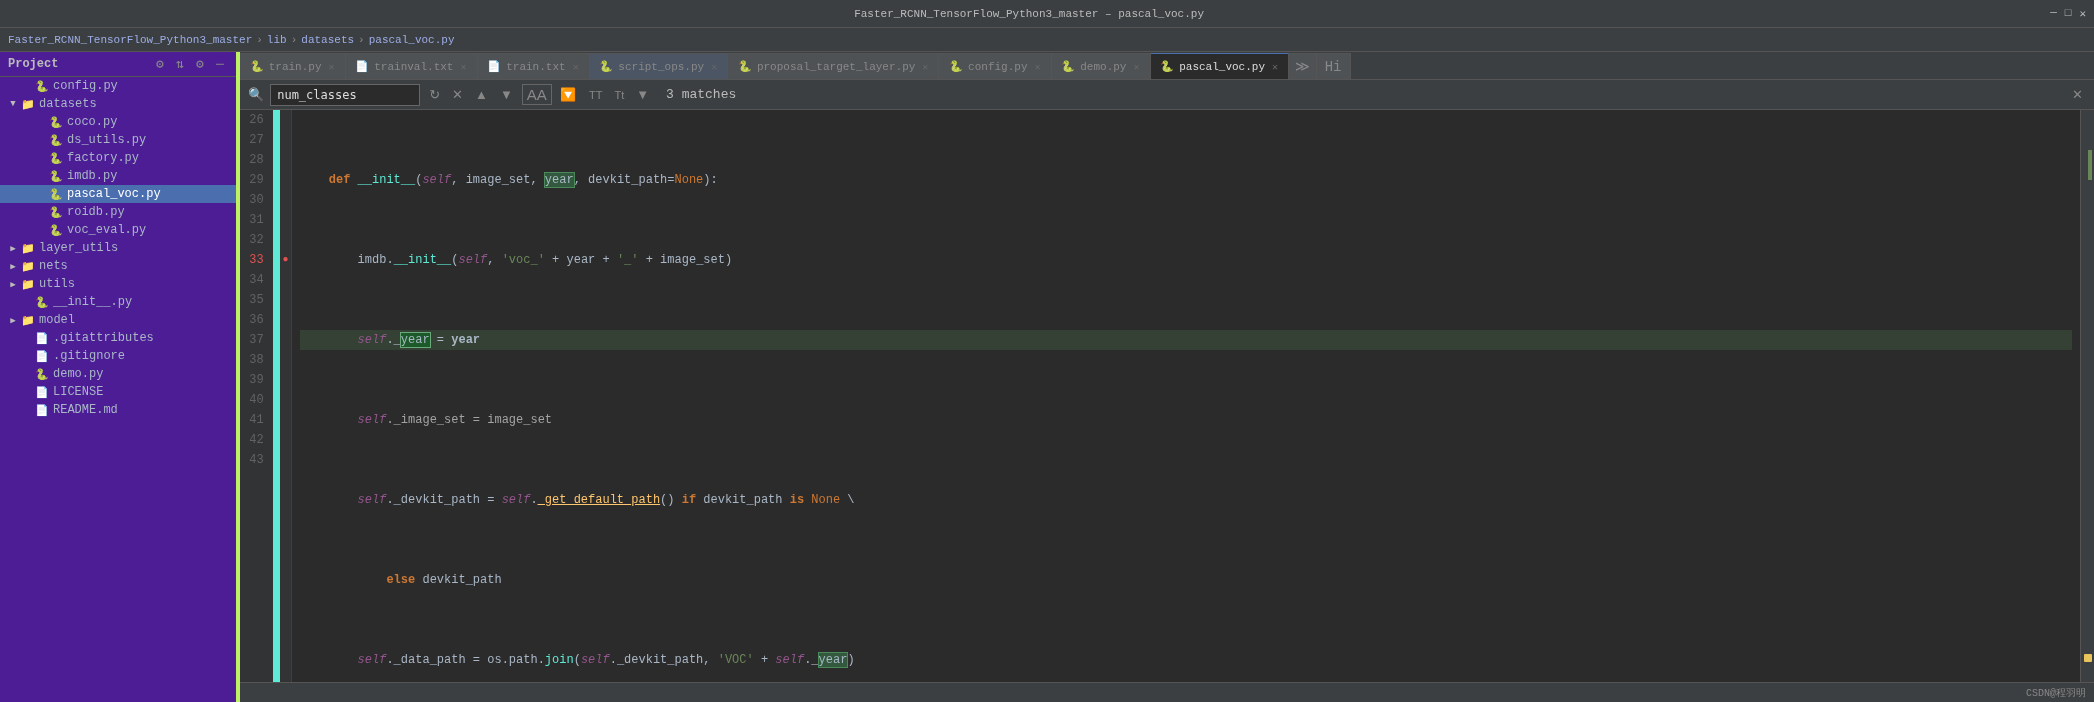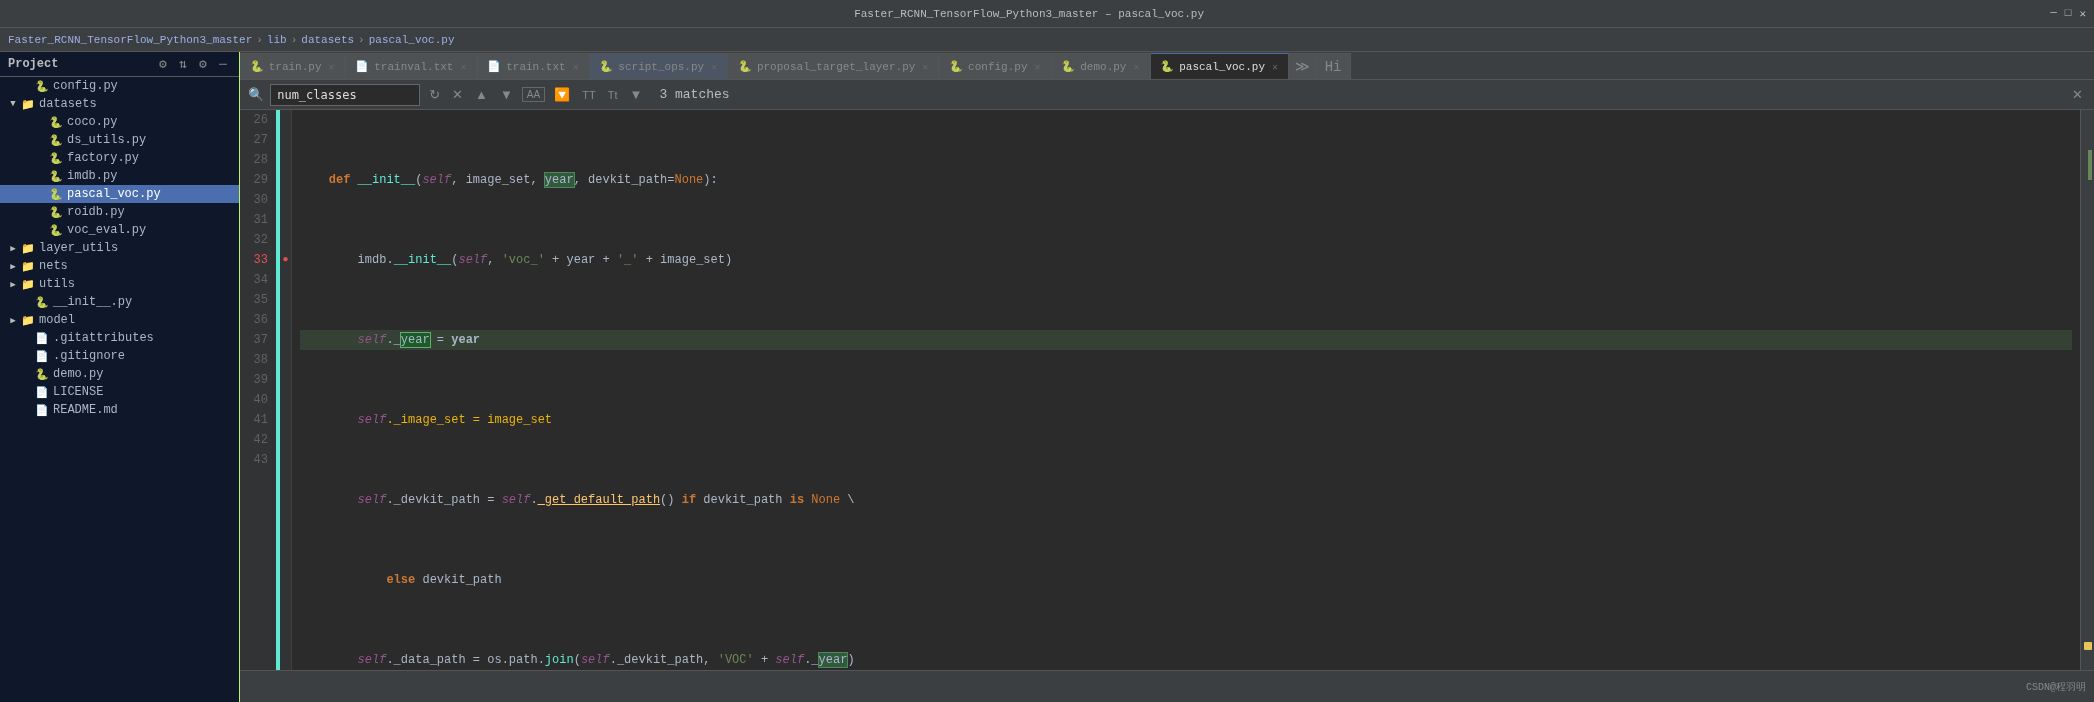--- a/index.html
+++ b/index.html
@@ -34,22 +34,22 @@
 
     
     #main {
       display: flex;
       height: calc(702px - 52px);
     }
 
     
     #sidebar {
       width: 240px;
-      background: #0f172a;
-      border-right: 1px solid #bef264;
+      background: #4c1d95;
+      border-right: 4px solid #bef264;
       overflow-y: auto;
       flex-shrink: 0;
     }
     #sidebar-header {
       display: flex;
       align-items: center;
       padding: 4px 8px;
       border-bottom: 1px solid #555;
       font-size: 12px;
       color: #bbb;
@@ -157,28 +157,28 @@
     
     #code-editor {
       flex: 1;
       display: flex;
       overflow: auto;
       background: #2b2b2b;
     }
     #line-numbers {
       background: #313335;
       padding: 0 8px;
-      text-align: right;
+      text-align: center;
       color: #606366;
       font-size: 12px;
       line-height: 20px;
       user-select: none;
       flex-shrink: 0;
       min-width: 40px;
-      border-right: 4px solid #5eead4;
+      border-right: 7px solid #5eead4;
     }
     #code-content {
       flex: 1;
       padding: 0 8px;
       line-height: 20px;
       font-size: 12px;
       overflow: auto;
       position: relative;
       white-space: pre;
     }
@@ -424,21 +424,21 @@
         <div class="tab" style="padding:0 8px; font-size:14px;">Hi</div>
       </div>
 
       <div id="searchbar">
         <span style="color:#888; font-size:13px;">🔍</span>
         <input type="text" value="num_classes" style="background: rgb(43, 43, 43); border: 1px solid rgb(102, 102, 102); color: rgb(221, 221, 221); font-size: 12px; padding: 2px 6px; height: 22px; width: 150px; font-family: Consolas, monospace;">
         <button class="search-btn" title="Refresh">↻</button>
         <button class="search-btn" title="Close">✕</button>
         <button class="search-btn">▲</button>
         <button class="search-btn">▼</button>
-        <button class="search-btn" style="font-size:10px; border:1px solid #666; padding:1px 4px;">AA</button>
+        <button class="search-btn" style="font-size:15px; border:1px solid #666; padding:1px 4px;">AA</button>
         <button class="search-btn" style="font-size:13px;">🔽</button>
         <button class="search-btn" style="font-size:11px;">TT</button>
         <button class="search-btn" style="font-size:11px;">Tt</button>
         <button class="search-btn">▼</button>
 
 
         <span style="font-size:13px; color:#bbb; margin-left:8px;">3 matches</span>
         <button class="search-btn" style="margin-left:auto;">✕</button>
       </div>
 
@@ -484,21 +484,21 @@
         </div>
 
         <div id="code-content" style="flex:1; padding:0 8px; line-height:20px; font-size:12px; white-space:pre; font-family:Consolas,'Courier New',monospace;">
           
           <div class="code-line"><span class="kw">    def </span><span class="fn">__init__</span><span style="color:#a9b7c6;">(</span><span class="self-kw">self</span><span style="color:#a9b7c6;">, image_set, </span><span style="color:#a9b7c6;"><span class="search-match">year</span></span><span style="color:#a9b7c6;">, devkit_path=</span><span class="kw2">None</span><span style="color:#a9b7c6;">):</span></div>
           
           <div class="code-line"><span style="color:#a9b7c6;">        imdb.</span><span class="fn">__init__</span><span style="color:#a9b7c6;">(</span><span class="self-kw">self</span><span style="color:#a9b7c6;">, </span><span class="str">'voc_'</span><span style="color:#a9b7c6;"> + </span><span style="color:#a9b7c6;">year</span><span style="color:#a9b7c6;"> + </span><span class="str">'_'</span><span style="color:#a9b7c6;"> + image_set)</span></div>
           
           <div class="code-line highlighted"><span style="color:#a9b7c6;">        </span><span class="self-kw">self</span><span style="color:#a9b7c6;">._</span><span style="color:#a9b7c6;"><span class="search-match-active">year</span></span><span style="color:#a9b7c6;"> = </span><span style="color:#a9b7c6; font-weight:bold;">year</span></div>
           
-          <div class="code-line"><span style="color:#a9b7c6;">        </span><span class="self-kw">self</span><span style="color:#eab308;margin-top:15px;">._image_set = image_set</span></div>
+          <div class="code-line"><span style="color:#a9b7c6;">        </span><span class="self-kw">self</span><span style="color:#a3a3a3;margin-top:15px;">._image_set = image_set</span></div>
           
           <div class="code-line"><span style="color:#a9b7c6;">        </span><span class="self-kw">self</span><span style="color:#a9b7c6;">._devkit_path = </span><span class="self-kw">self</span><span style="color:#a9b7c6;">.</span><span style="color:#ffc66d; text-decoration:underline;">_get_default_path</span><span style="color:#a9b7c6;">() </span><span class="kw">if </span><span style="color:#a9b7c6;">devkit_path </span><span class="kw">is </span><span class="kw2">None</span><span style="color:#a9b7c6;"> \</span></div>
           
           <div class="code-line"><span style="color:#a9b7c6;">            </span><span class="kw">else </span><span style="color:#a9b7c6;">devkit_path</span></div>
           
           <div class="code-line"><span style="color:#a9b7c6;">        </span><span class="self-kw">self</span><span style="color:#a9b7c6;">._data_path = os.path.</span><span class="fn">join</span><span style="color:#a9b7c6;">(</span><span class="self-kw">self</span><span style="color:#a9b7c6;">._devkit_path, </span><span class="str">'VOC'</span><span style="color:#a9b7c6;"> + </span><span class="self-kw">self</span><span style="color:#a9b7c6;">._</span><span style="color:#a9b7c6;"><span class="search-match">year</span></span><span style="color:#a9b7c6;">)</span></div>
 
           
           
 
@@ -509,19 +509,19 @@
           
           
         </div>
 
         <div style="width:14px; background:#3c3f41; flex-shrink:0; position:relative; border-left:1px solid #555;">
           <div style="position:absolute; right:2px; top:40px; width:4px; height:30px; background:#6a8759;"></div>
           <div style="position:absolute; right:2px; bottom:20px; width:8px; height:8px; background:#e8c45a; border-radius:1px;"></div>
         </div>
       </div>
 
-      <div style="height:32px; background:#3c3f41; border-top:1px solid #555; display:flex; align-items:center; padding:0 8px; font-size:11px; color:#bbb; justify-content:flex-end;">
+      <div style="height:20px; background:#3c3f41; border-top:1px solid #555; display:flex; align-items:center; padding:0 8px; font-size:11px; color:#bbb; justify-content:flex-end;">
         <span style="color:#888; font-size:10px;">CSDN@程羽明</span>
       </div>
     </div>
 
   </div>
 </div>
 
 </body></html>

